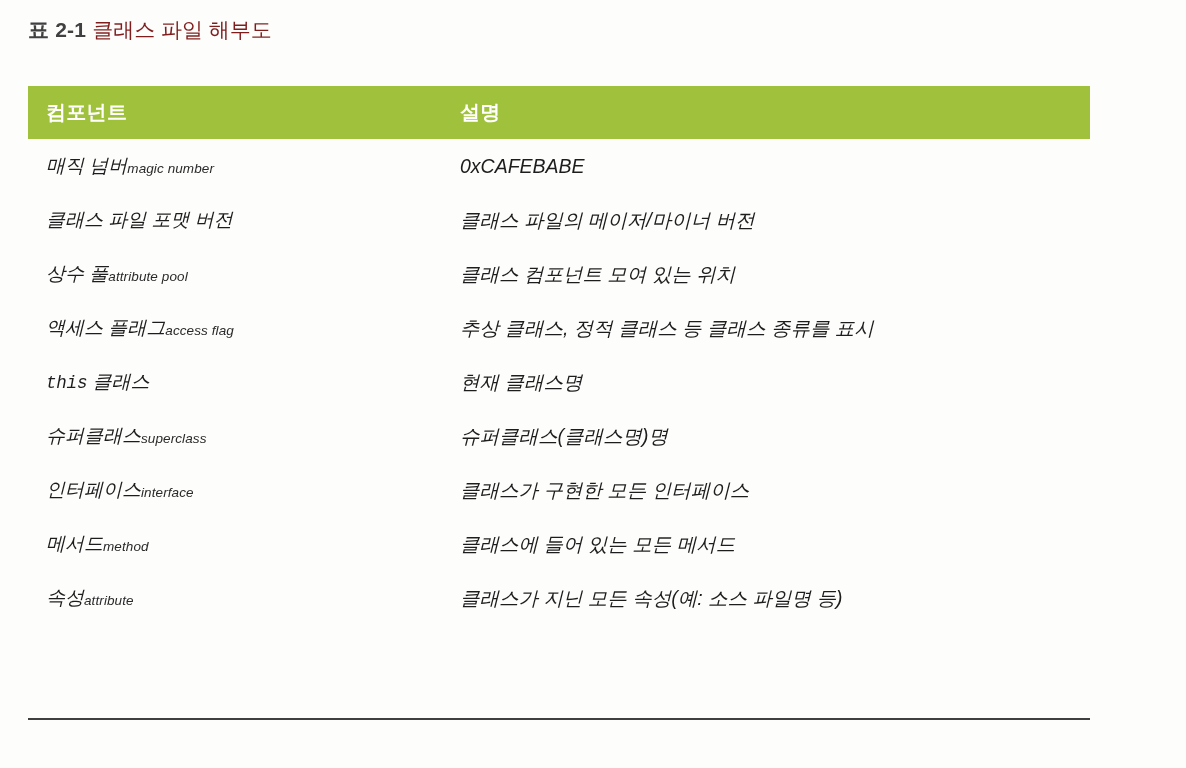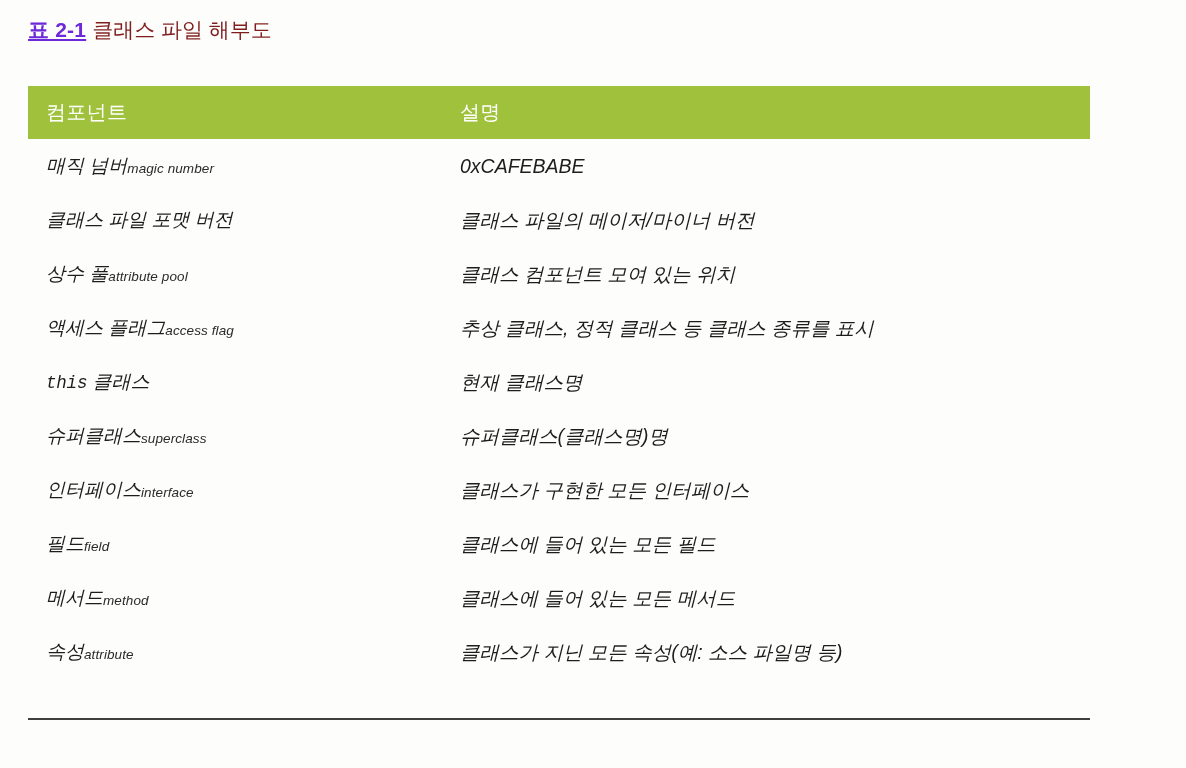--- a/index.html
+++ b/index.html
@@ -28,23 +28,22 @@
   .caption {
     position: absolute;
     left: 28px;
     top: 16px;
     font-size: 21px;
     line-height: 28px;
     white-space: nowrap;
   }
   .caption .cap-label {
     font-weight: bold;
-    color: #6d28d9;
+    color: #404040;
     letter-spacing: 0.2px;
-    text-decoration: underline;
   }
   .caption .cap-text {
     color: #7f1d1d;
     margin-left: 6px;
     font-weight: normal;
   }
 
   
   .table-wrap {
     position: absolute;
@@ -60,21 +59,21 @@
   }
 
   table.spec col.c1 { width: 412px; }
   table.spec col.c2 { width: 650px; }
 
   table.spec thead th {
     background: #9fc13b;
     color: #ffffff;
     text-align: left;
     font-size: 20px;
-    font-weight: normal;
+    font-weight: bold;
     height: 53px;
     padding: 0 0 0 18px;
     vertical-align: middle;
     letter-spacing: 0.3px;
   }
   table.spec thead th.col-desc {
     padding-left: 20px;
   }
 
   table.spec tbody td {
@@ -162,24 +161,20 @@
           </tr>
           <tr>
             <td class="col-comp"><span>슈퍼클래스</span><span class="gloss">superclass</span></td>
             <td class="col-desc">슈퍼클래스(클래스명)명</td>
           </tr>
           <tr>
             <td class="col-comp"><span>인터페이스</span><span class="gloss">interface</span></td>
             <td class="col-desc">클래스가 구현한 모든 인터페이스</td>
           </tr>
           <tr>
-            <td class="col-comp"><span>필드</span><span class="gloss">field</span></td>
-            <td class="col-desc">클래스에 들어 있는 모든 필드</td>
-          </tr>
-          <tr>
             <td class="col-comp"><span>메서드</span><span class="gloss">method</span></td>
             <td class="col-desc">클래스에 들어 있는 모든 메서드</td>
           </tr>
           <tr>
             <td class="col-comp"><span>속성</span><span class="gloss">attribute</span></td>
             <td class="col-desc">클래스가 지닌 모든 속성(예: 소스 파일명 등)</td>
           </tr>
         </tbody>
     </table>
   </div>

